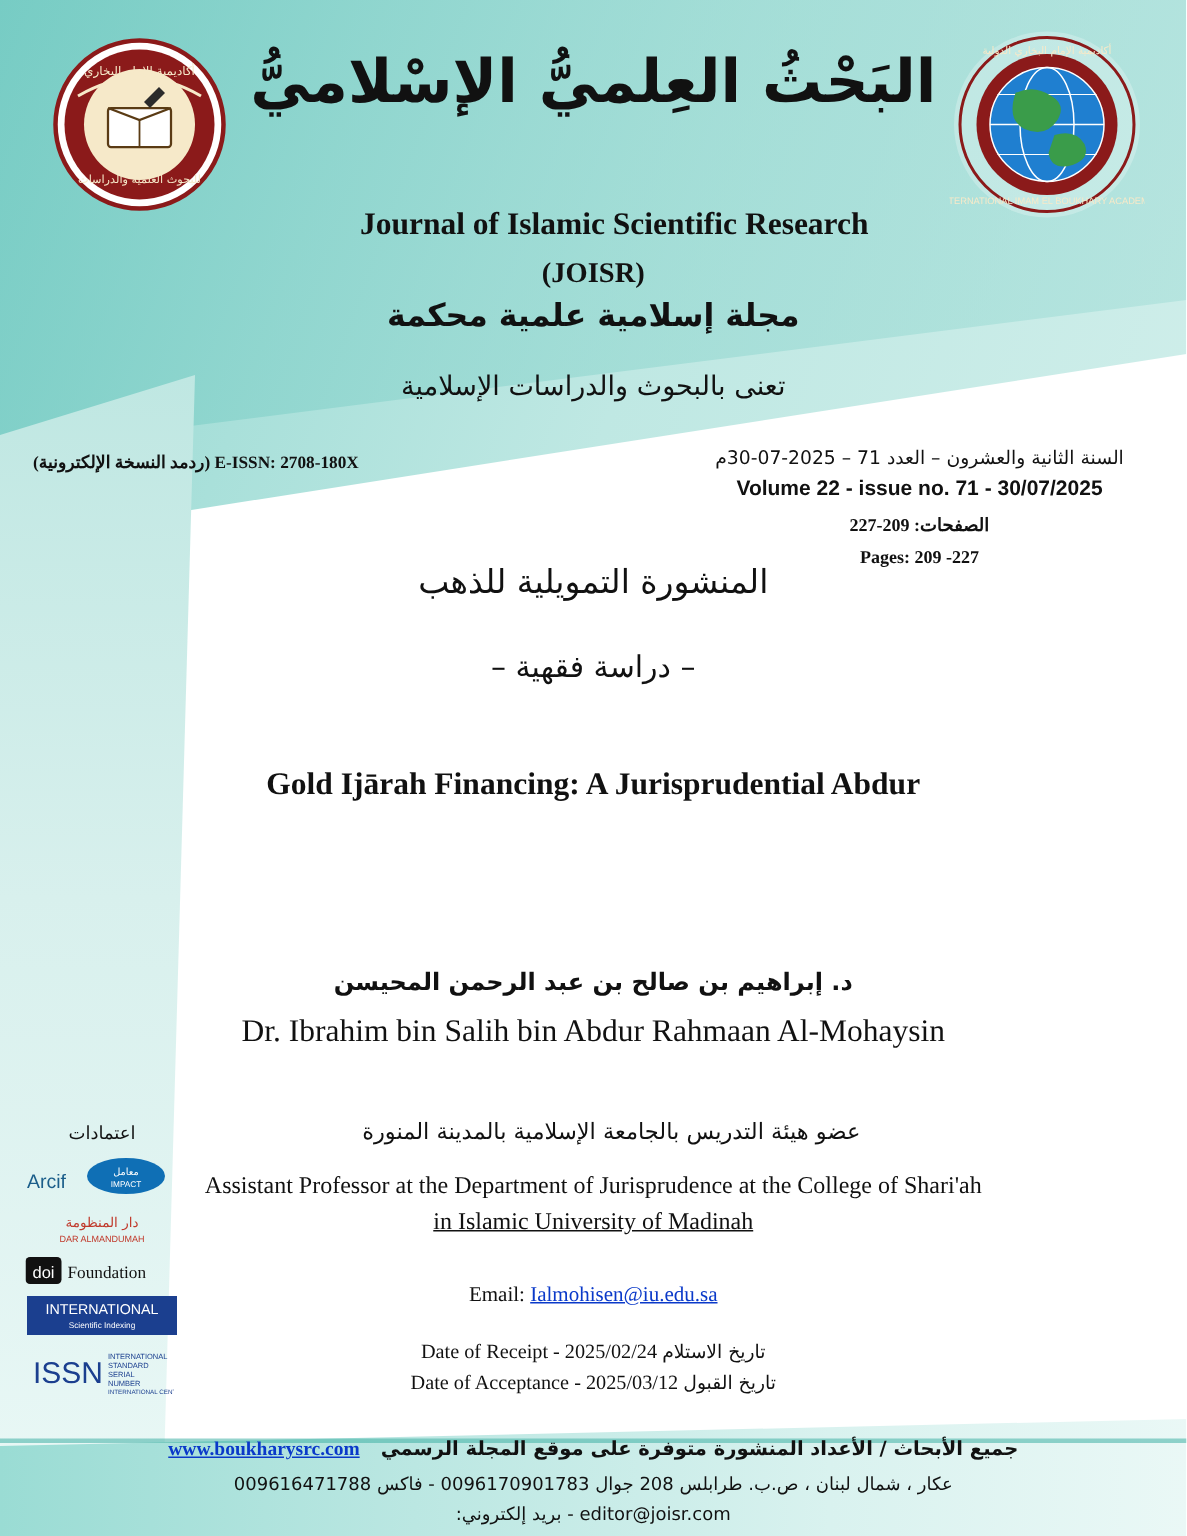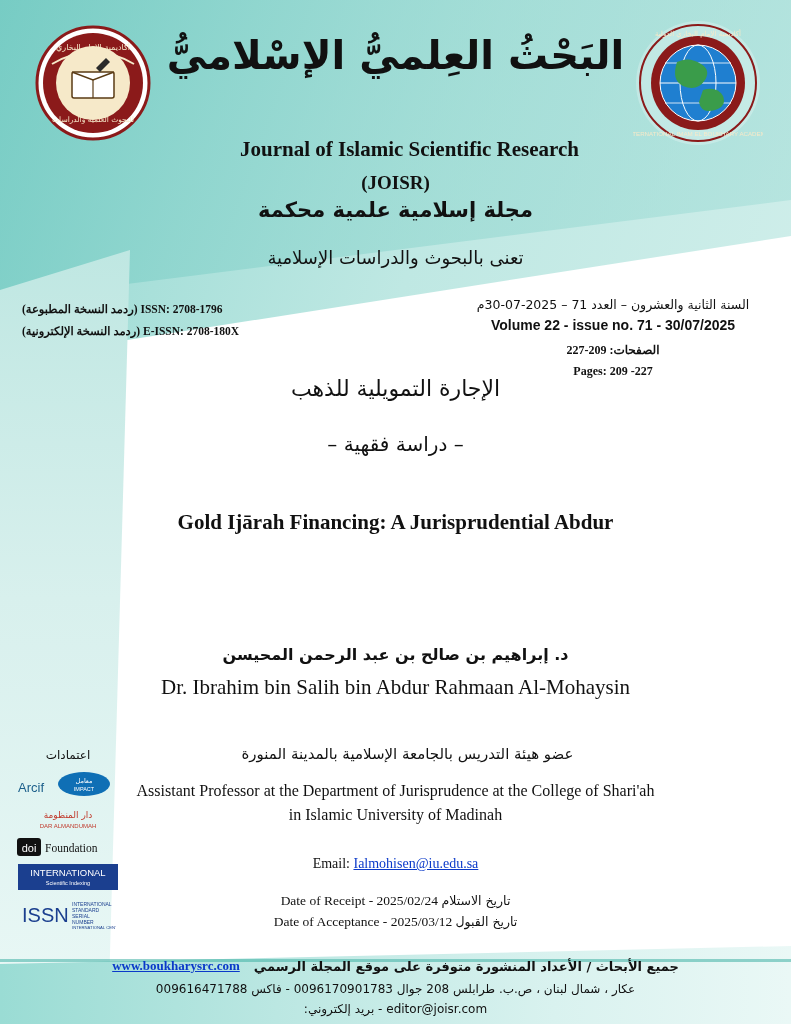--- a/index.html
+++ b/index.html
@@ -128,21 +128,21 @@
 
   
   .aff-ar{
     position:absolute;left:0;right:0;top:745px;text-align:center;
     direction:rtl;font-family:"DejaVu Sans",sans-serif;font-size:15px;color:#111;padding-left:24px;
   }
   .aff-en1{
     position:absolute;left:0;right:0;top:782px;text-align:center;font-size:16px;color:#111;
   }
   .aff-en2{
-    position:absolute;left:0;right:0;top:806px;text-align:center;font-size:16px;color:#111;
+    position:absolute;left:0;right:0;top:806px;text-align:center;font-size:16px;color:#111;text-decoration:underline;
   }
 
   
   .email{
     position:absolute;left:0;right:0;top:856px;text-align:center;font-size:14px;color:#111;
   }
   .email a{color:#0a39c9;text-decoration:underline;}
 
   
   .dates{
@@ -233,39 +233,35 @@
 
     <div class="title-ar">البَحْثُ العِلميُّ الإسْلاميُّ</div>
     <div class="title-en">Journal of Islamic Scientific Research</div>
     <div class="title-abbr">(JOISR)</div>
     <div class="sub-ar1">مجلة إسلامية علمية محكمة</div>
     <div class="sub-ar2">تعنى بالبحوث والدراسات الإسلامية</div>
   </div>
 
   <div class="issn">
     <div>
-      <span class="lat">ISSN: 2708-1796</span>
-      <span>(ردمد النسخة المطبوعة)</span>
-    </div>
-    <div>
       <span class="lat">E-ISSN: 2708-180X</span>
       <span>(ردمد النسخة الإلكترونية)</span>
     </div>
   </div>
 
   <div class="issue">
     <div class="l1">السنة الثانية والعشرون – العدد 71 – 2025-07-30م</div>
     <div class="l2">Volume 22 - issue no. 71 - 30/07/2025</div>
     <div class="l3">
       <span>الصفحات: 209-227</span>
       <span>Pages: 209 -227</span>
     </div>
   </div>
 
-  <div class="art-ar">الإجارة التمويلية للذهب</div>
+  <div class="art-ar">المنشورة التمويلية للذهب</div>
   <div class="art-ar2">– دراسة فقهية –</div>
   <div class="art-en">Gold Ijārah Financing: A Jurisprudential Abdur</div>
 
   <div class="author-ar">د. إبراهيم بن صالح بن عبد الرحمن المحيسن</div>
   <div class="author-en">Dr. Ibrahim bin Salih bin Abdur Rahmaan Al-Mohaysin</div>
 
   <div class="aff-ar">عضو هيئة التدريس بالجامعة الإسلامية بالمدينة المنورة</div>
   <div class="aff-en1">Assistant Professor at the Department of Jurisprudence at the College of Shari'ah</div>
   <div class="aff-en2">in Islamic University of Madinah</div>
 

